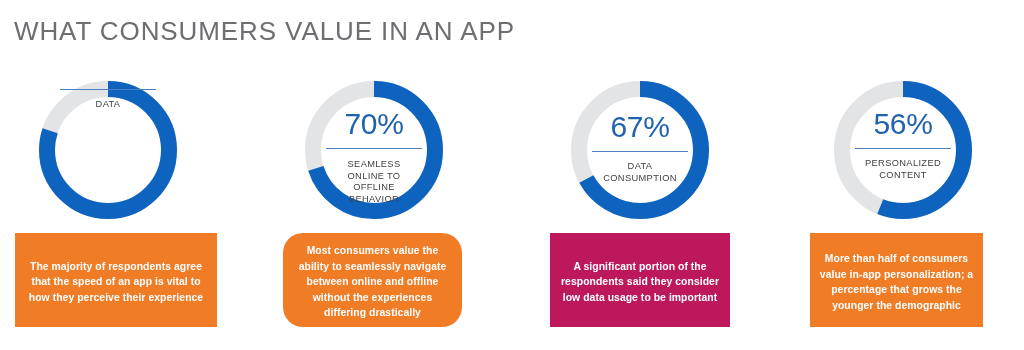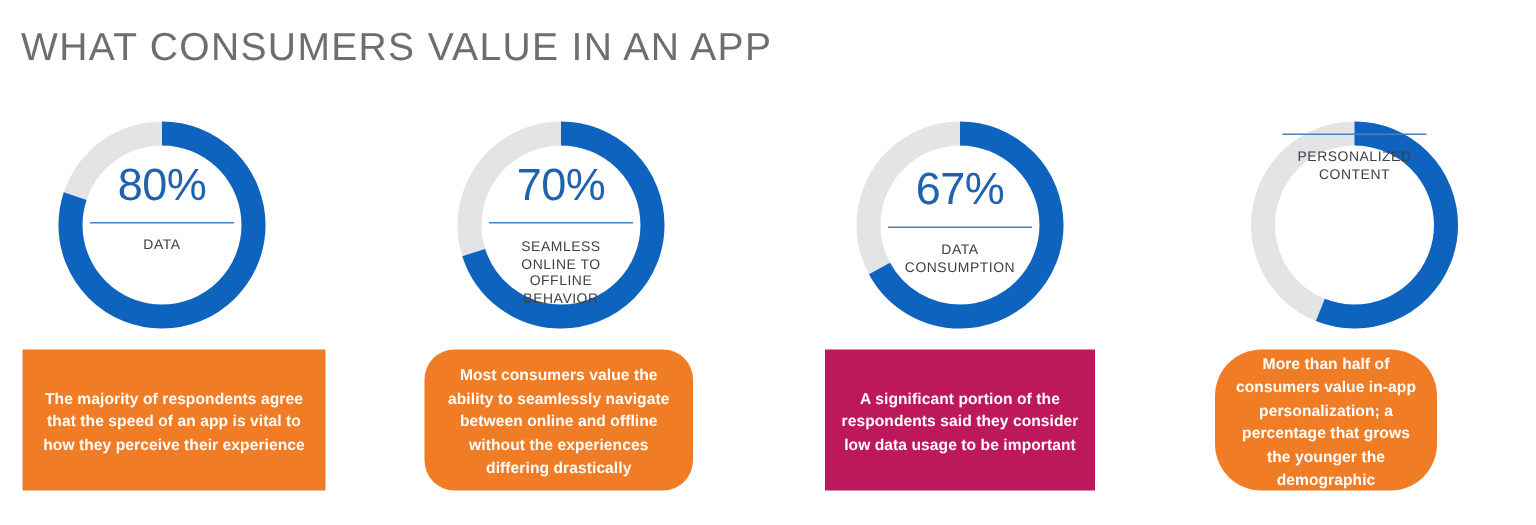--- a/index.html
+++ b/index.html
@@ -120,42 +120,41 @@
     font-size: 10.4px;
     font-weight: bold;
     line-height: 15.5px;
     text-align: center;
     letter-spacing: 0.05px;
   }
 
   
   .card-2 .caption-box { left: 15px; width: 179px; border-radius: 20px; }
   .card-3 .caption-box { left: 16px; width: 180px; }
-  .card-4 .caption-box { left: 16px; width: 148px; border-radius: 31px; }
+  .card-4 .caption-box { left: 16px; width: 173px; }
 
   .card-1 .donut-wrap { left: 38px; }
   .card-2 .donut-wrap { left: 36px; }
   .card-3 .donut-wrap { left: 36px; }
   .card-4 .donut-wrap { left: 39px; }
 </style>
 </head>
 <body>
 
 <div id="infographic">
 
   <div class="page-title" style="color: rgb(110, 110, 114);">WHAT CONSUMERS VALUE IN AN APP</div>
 
   <div class="card card-1">
     <div class="donut-wrap">
       <svg class="donut-svg" viewBox="0 0 140 140">
         <circle class="donut-track" cx="70" cy="70" r="61" fill="none" stroke="#e3e4e6" stroke-width="16"></circle>
         <circle class="donut-arc" cx="70" cy="70" r="61" fill="none" stroke="#0d63be" stroke-width="16" transform="rotate(-90 70 70)" stroke-dasharray="306.61944299036384 383.27430373795477"></circle>
       </svg>
       <div class="donut-center">
-        <div class="pct" style="color: rgb(31, 99, 174);">80%</div>
         <div class="rule" style="background: rgb(74, 127, 193);"></div>
         <div class="donut-label" style="color: rgb(63, 64, 68);">DATA</div>
       </div>
     </div>
     <div class="caption-box" style="background: rgb(240, 124, 38);">
       <div class="caption-text" style="color: rgb(255, 255, 255);">The majority of respondents agree that the speed of an app is vital to how they perceive their experience</div>
     </div>
   </div>
 
   <div class="card card-2">
@@ -196,20 +195,21 @@
     </div>
   </div>
 
   <div class="card card-4">
     <div class="donut-wrap">
       <svg class="donut-svg" viewBox="0 0 140 140">
         <circle class="donut-track" cx="70" cy="70" r="61" fill="none" stroke="#e3e4e6" stroke-width="16"></circle>
         <circle class="donut-arc" cx="70" cy="70" r="61" fill="none" stroke="#0d63be" stroke-width="16" transform="rotate(-90 70 70)" stroke-dasharray="214.6336100932547 383.27430373795477"></circle>
       </svg>
       <div class="donut-center">
+        <div class="pct" style="color: rgb(31, 99, 174);">56%</div>
         <div class="rule" style="background: rgb(74, 127, 193);"></div>
         <div class="donut-label" style="color: rgb(63, 64, 68);">PERSONALIZED
 CONTENT</div>
       </div>
     </div>
     <div class="caption-box" style="background: rgb(240, 124, 38);">
       <div class="caption-text" style="color: rgb(255, 255, 255);">More than half of consumers value in-app personalization; a percentage that grows the younger the demographic</div>
     </div>
   </div>
 

